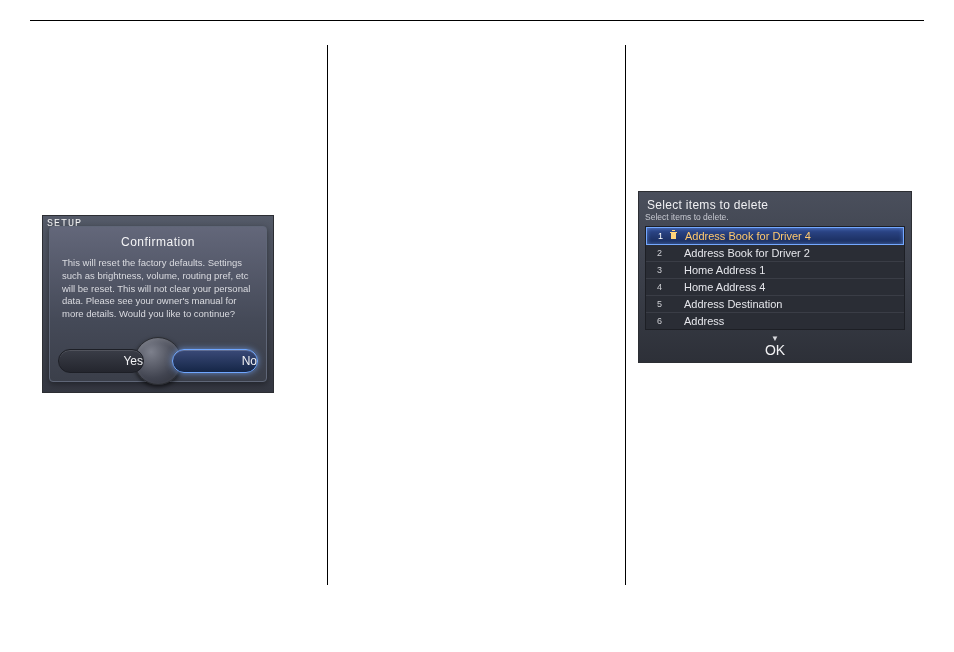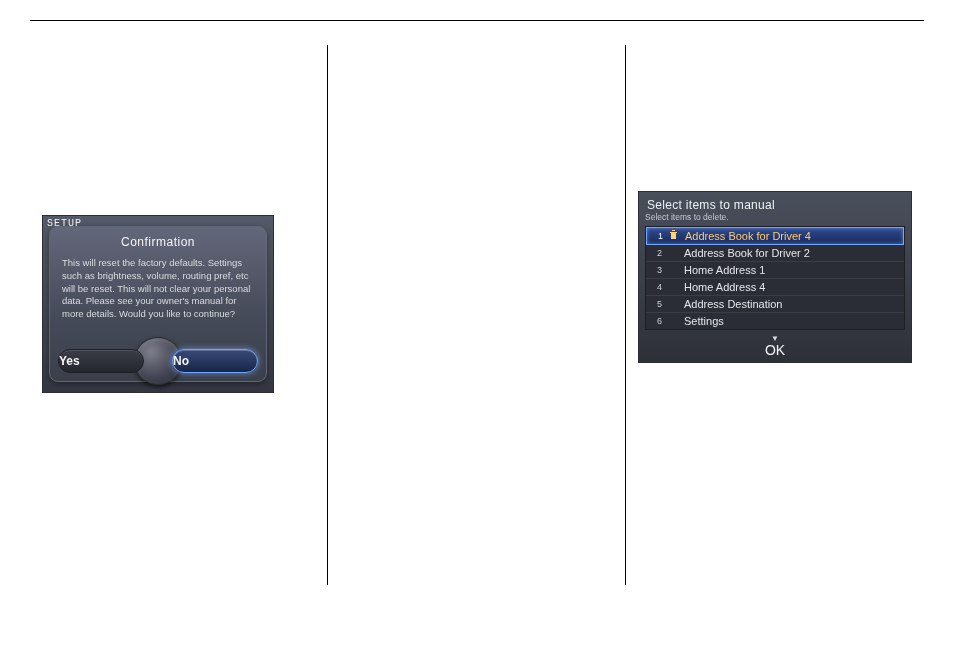--- a/index.html
+++ b/index.html
@@ -46,21 +46,21 @@
     top: 2px; left: 4px;
     color: #f5f5f5;
     font-size: 10px;
     letter-spacing: 1px;
     font-family: "Courier New", monospace;
   }
   .dialog {
     margin: 10px 6px 10px 6px;
     background: linear-gradient(180deg, #63677a 0%, #454a58 60%, #3b3f4a 100%);
     border: 1px solid #5f6677;
-    border-radius: 9px;
+    border-radius: 4px;
     padding: 6px 10px 0 10px;
     box-shadow: 0 2px 6px rgba(0,0,0,.4);
     position: relative;
   }
   .dialog-title {
     text-align: center;
     color: #f4f4f6;
     font-size: 12px;
     padding: 2px 0 6px 0;
     letter-spacing: .5px;
@@ -85,31 +85,30 @@
     bottom: -4px;
     transform: translateX(-50%);
     width: 48px; height: 48px;
     border-radius: 50%;
     background: radial-gradient(circle at 35% 30%, #7d808c 0%, #414450 60%, #2b2d35 100%);
     border: 1px solid #2b2d32;
     box-shadow: inset 0 2px 4px rgba(255,255,255,.15), 0 2px 4px rgba(0,0,0,.6);
   }
   .dlg-btn {
     flex: 0 0 86px;
-    text-align: left;
+    text-align: right;
     color: #f2f2f4;
     background: linear-gradient(180deg, #3a3d47 0%, #24262e 100%);
     border-radius: 14px;
     padding: 4px 0;
     font-size: 12px;
     border: 1px solid #1d1f26;
     box-shadow: inset 0 1px 0 rgba(255,255,255,.12);
     position: relative;
     z-index: 2;
-    font-weight: bold;
   }
   .dlg-btn.selected {
     background: linear-gradient(180deg, #3a4a78 0%, #152647 100%);
     border: 1px solid #6fa7ff;
     box-shadow: 0 0 6px rgba(120,170,255,.7), inset 0 1px 0 rgba(255,255,255,.2);
   }
 
   
   .list-screen {
     width: 274px;
@@ -200,21 +199,21 @@
             <div class="dlg-btn selected">No</div>
           </div>
         </div>
       </div>
     </div>
 
     <div class="col mid"></div>
 
     <div class="col">
       <div class="list-screen">
-        <div class="list-title">Select items to manual</div>
+        <div class="list-title">Select items to delete</div>
         <div class="list-sub">Select items to delete.</div>
         <div class="list-items" id="list-items">
             <div class="list-row selected">
               <span class="num">1</span>
               <span class="trash"><svg class="trash-svg" width="9" height="10" viewBox="0 0 9 10">
                   <path d="M1 2h7v1H1zM2 3h5v6H2zM3 0h3v1H3z"></path>
                 </svg></span>
               <span>Address Book for Driver 4</span>
             </div>
             <div class="list-row">
@@ -233,21 +232,21 @@
               <span>Home Address 4</span>
             </div>
             <div class="list-row">
               <span class="num">5</span>
               <span class="trash"></span>
               <span>Address Destination</span>
             </div>
             <div class="list-row">
               <span class="num">6</span>
               <span class="trash"></span>
-              <span>Settings</span>
+              <span>Address</span>
             </div>
           </div>
         <div class="ok-bar">
           <div class="ok-btn">OK</div>
         </div>
       </div>
     </div>
 
   </div>
 </div>

